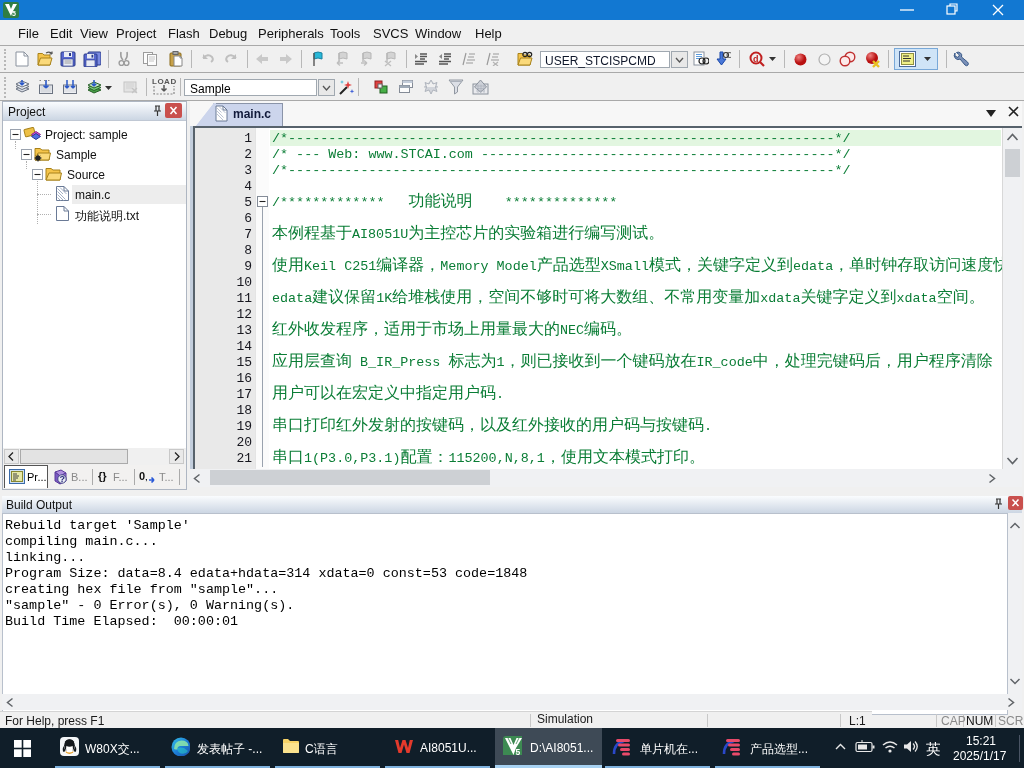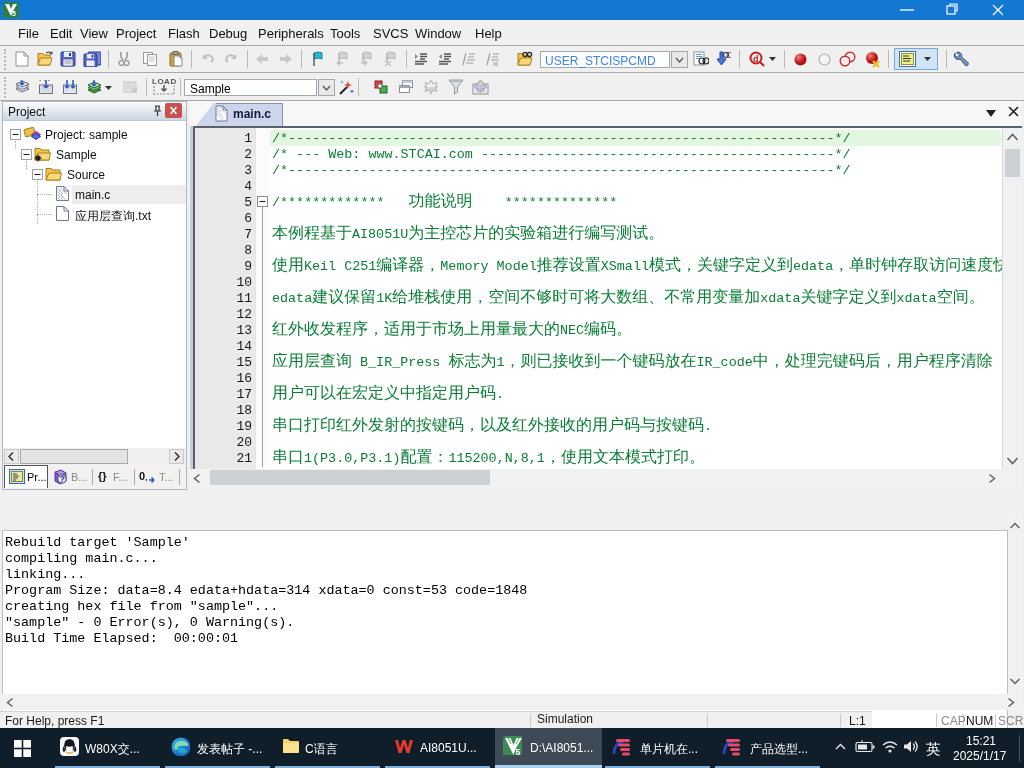--- a/index.html
+++ b/index.html
@@ -26,21 +26,21 @@
 #edmain{position:absolute;left:3px;top:25px;width:829px;height:343px;background:#fff;border-left:2px solid #57626c;border-top:2px solid #57626c;overflow:hidden}
 #gutter{position:absolute;left:0;top:0;width:60px;height:341px;background:#e9e9e9}
 #foldm{position:absolute;left:60px;top:0;width:14px;height:341px;background:#fbfbfb;border-left:1px solid #e4e4e4}
 #code .cj{font-size:16px;line-height:2px}
 #code{position:absolute;left:0px;top:0px;width:832px;height:343px;font-family:"Liberation Mono",monospace;font-size:13.4px;line-height:16px;color:#0a7d35;white-space:pre}
 #edvsb{position:absolute;left:807px;top:0px;width:20px;height:341px;background:#f0f1f3;border-left:1px solid #d8d8d8}
 #edhsb{position:absolute;left:0;top:368px;width:832px;height:18px;background:#f0f1f3}
 
 #buildpanel{position:absolute;left:0px;top:495px;width:1024px;height:216px;background:#f0f0f0}
 #buildhdr{position:absolute;left:2px;top:1px;width:1020px;height:17px;background:linear-gradient(#fafcfe,#ccd6e3);font-size:12px;color:#111}
-#buildbody{position:absolute;left:2px;top:35px;width:1006px;height:202px;padding:4px 0 16px 2px;background:#fff;border:1px solid #b8c0cc;font-family:"Liberation Mono",monospace;font-size:13.4px;line-height:16px;color:#000;white-space:pre}
+#buildbody{position:absolute;left:2px;top:18px;width:1006px;height:202px;padding:4px 0 16px 2px;background:#fff;border:1px solid #b8c0cc;font-family:"Liberation Mono",monospace;font-size:13.4px;line-height:16px;color:#000;white-space:pre}
 #buildvsb{position:absolute;left:1008px;top:18px;width:14px;height:181px;background:#f0f1f3}
 #buildhsb{position:absolute;left:2px;top:199px;width:1020px;height:16px;background:#f0f1f3}
 
 #statusbar{position:absolute;left:0;top:711px;width:872px;height:17px;background:#f0f0f0;border-top:1px solid #d4d4d4;font-size:12px;color:#1a1a1a}
 
 #taskbar{position:absolute;left:0;top:728px;width:1024px;height:40px;background:#101e29;color:#fff;font-size:12px}
 .tbtn{position:absolute;top:0;height:37px;width:107px}
 .tbul{position:absolute;top:38px;height:2px;background:#7fb2de}
 .ticon{position:absolute;top:9px;width:19px;height:19px}
 .tlabel{position:absolute;top:13px;left:36px;white-space:nowrap;overflow:hidden;max-width:66px}
@@ -180,21 +180,21 @@
       <path d="M5 1 L2 13 M8 2 H14 M7 5 H13 M6 8 H14" stroke="#777" stroke-width="1.2"></path>
       <path d="M8 10 L13 14 M13 10 L8 14" stroke="#999" stroke-width="1.2"></path>
     </svg>
   <svg class="abs" style="left:517px;top:51px" width="17" height="16">
       <path d="M1 5 L1 14 L13 14 L13 4 L7 4 L5.5 2.5 L1 2.5 Z" fill="#f5c44a" stroke="#a8821a"></path>
       <path d="M1 14 L3.5 7 L15 7 L13 14 Z" fill="#fad97a" stroke="#a8821a"></path>
       <circle cx="8" cy="3.5" r="2.2" fill="none" stroke="#222" stroke-width="1.2"></circle>
       <circle cx="12.5" cy="3.5" r="2.2" fill="none" stroke="#222" stroke-width="1.2"></circle>
       <path d="M10.2 3.5 H10.8" stroke="#222"></path>
     </svg>
-  <div class="abs" style="left:540px;top:51px;width:130px;height:17px;background:#fff;border:1px solid #a0a8b0;font-size:12px;color:#3b82f6">
+  <div class="abs" style="left:540px;top:51px;width:130px;height:17px;background:#fff;border:1px solid #a0a8b0;font-size:12px;color:#0f172a">
       <span style="position:absolute;left:4px;top:2px">USER_STCISPCMD</span>
     </div>
   <div class="abs" style="left:671px;top:51px;width:17px;height:17px;background:#e8e8e8;border:1px solid #a0a8b0">
       <svg width="15" height="15">
         <path d="M4 6 L7.5 10 L11 6" fill="none" stroke="#555" stroke-width="1.3"></path>
       </svg>
     </div>
   <svg class="abs" style="left:693px;top:51px" width="16" height="16">
       <rect x="1" y="1" width="10" height="13" fill="#fff" stroke="#8a929e"></rect>
       <path d="M3 3.5 H9 M3 5.5 H9 M3 7.5 H7" stroke="#4a90d8" stroke-width="0.9"></path>
@@ -393,21 +393,21 @@
         <path d="M1.5 1.5 H9 L13.5 6 V15.5 H1.5 Z" fill="#fff" stroke="#6a7a96"></path>
         <path d="M9 1.5 V6 H13.5" fill="none" stroke="#6a7a96"></path>
         <path d="M2.5 3.5 L8 9 M2.5 6.5 L10.5 14.5 M2.5 9.5 L8.5 15.5 M5 2.5 L11.5 9 M2.5 12.5 L5.5 15.5" stroke="#9aa8c0" stroke-width="0.9"></path>
       </svg>
     <span class="abs" style="left:72px;top:67px">main.c</span>
 
     <svg class="abs" style="left:52px;top:84px" width="15" height="17">
         <path d="M1.5 1.5 H9 L13.5 6 V15.5 H1.5 Z" fill="#fff" stroke="#6a7a96"></path>
         <path d="M9 1.5 V6 H13.5" fill="none" stroke="#6a7a96"></path>
       </svg>
-    <span class="abs" style="left:72px;top:87px">应用层查询.txt</span>
+    <span class="abs" style="left:72px;top:87px">功能说明.txt</span>
 
     <div class="abs" style="left:12px;top:20px;width:1px;height:8px;border-left:1px dotted #b0b0b0"></div>
     <div class="abs" style="left:23px;top:40px;width:1px;height:8px;border-left:1px dotted #b0b0b0"></div>
     <div class="abs" style="left:34px;top:60px;width:1px;height:43px;border-left:1px dotted #b0b0b0"></div>
     <div class="abs" style="left:34px;top:73px;width:14px;height:1px;border-top:1px dotted #b0b0b0"></div>
     <div class="abs" style="left:34px;top:93px;width:14px;height:1px;border-top:1px dotted #b0b0b0"></div>
   </div>
   <div id="projhsb">
     <div class="abs" style="left:1px;top:1px;width:15px;height:15px;background:#e9e9e9;border:1px solid #c8c8c8">
         <svg width="13" height="13">
@@ -494,21 +494,21 @@
 20
 21</div>
     <div id="code" style="left:77px;top:3px">/*--------------------------------------------------------------------*/
 /* --- Web: www.STCAI.com --------------------------------------------*/
 /*--------------------------------------------------------------------*/
 
 /*************   <span class="cj">功能说明</span>    **************
 
 <span class="cj">本例程基于</span>AI8051U<span class="cj">为主控芯片的实验箱进行编写测试。</span>
 
-<span class="cj">使用</span>Keil C251<span class="cj">编译器，</span>Memory Model<span class="cj">推荐设置</span>XSmall<span class="cj">模式，关键字定义到</span>edata<span class="cj">，单时钟存取访问速度快，变量超过</span>
+<span class="cj">使用</span>Keil C251<span class="cj">编译器，</span>Memory Model<span class="cj">产品选型</span>XSmall<span class="cj">模式，关键字定义到</span>edata<span class="cj">，单时钟存取访问速度快，变量超过</span>
 
 edata<span class="cj">建议保留</span>1K<span class="cj">给堆栈使用，空间不够时可将大数组、不常用变量加</span>xdata<span class="cj">关键字定义到</span>xdata<span class="cj">空间。</span>
 
 <span class="cj">红外收发程序，适用于市场上用量最大的</span>NEC<span class="cj">编码。</span>
 
 <span class="cj">应用层查询</span> B_IR_Press <span class="cj">标志为</span>1<span class="cj">，则已接收到一个键码放在</span>IR_code<span class="cj">中，处理完键码后，用户程序清除</span> IR_code
 
 <span class="cj">用户可以在宏定义中指定用户码</span>.
 
 <span class="cj">串口打印红外发射的按键码，以及红外接收的用户码与按键码</span>.
@@ -535,20 +535,31 @@
         <path d="M7.5 1.5 L2.5 5.5 L7.5 9.5" fill="none" stroke="#606468" stroke-width="1.5"></path>
       </svg>
     <div class="abs" style="left:20px;top:1px;width:280px;height:15px;background:#cdd0d4"></div>
     <svg class="abs" style="left:796px;top:4px" width="11" height="11">
         <path d="M3.5 1.5 L8.5 5.5 L3.5 9.5" fill="none" stroke="#606468" stroke-width="1.5"></path>
       </svg>
   </div>
 </div>
 
 <div id="buildpanel">
+  <div id="buildhdr">
+      <span style="position:absolute;left:4px;top:2px">Build Output</span>
+    <svg class="abs" style="left:990px;top:2px" width="12" height="12">
+        <path d="M4 1 H9 M5 1 V6 H8 V1 M3 6 H10 M6.5 6 V11" stroke="#333" stroke-width="1.2" fill="none"></path>
+      </svg>
+    <div class="abs" style="left:1006px;top:0px;width:15px;height:14px;background:#c9504d;border-radius:2px">
+        <svg width="15" height="14">
+          <path d="M4.5 3.5 L10.5 10 M10.5 3.5 L4.5 10" stroke="#fff" stroke-width="1.5"></path>
+        </svg>
+      </div>
+  </div>
   <div id="buildbody">Rebuild target 'Sample'
 compiling main.c...
 linking...
 Program Size: data=8.4 edata+hdata=314 xdata=0 const=53 code=1848
 creating hex file from "sample"...
 "sample" - 0 Error(s), 0 Warning(s).
 Build Time Elapsed:  00:00:01</div>
   <div id="buildvsb">
     <svg class="abs" style="left:1px;top:8px" width="12" height="10">
         <path d="M1.5 7 L6 2.5 L10.5 7" fill="none" stroke="#606468" stroke-width="1.5"></path>

